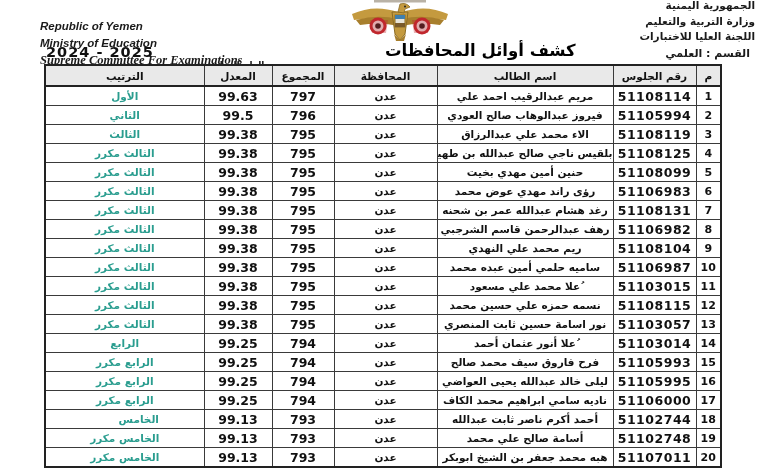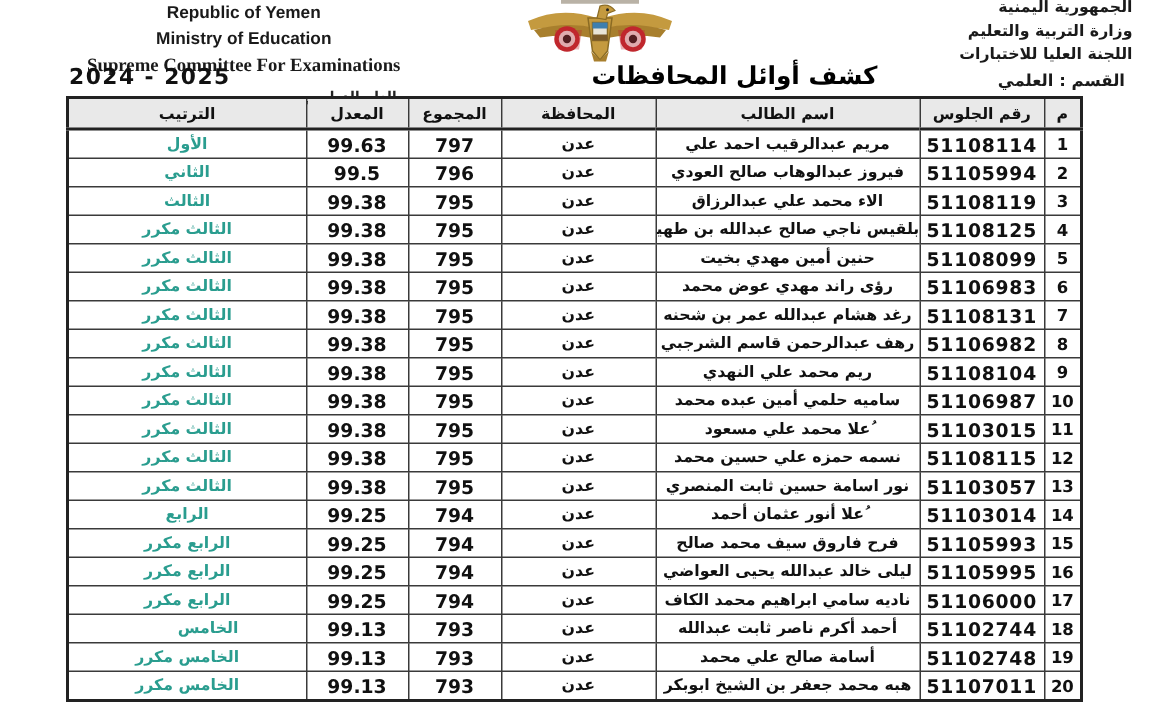--- a/index.html
+++ b/index.html
@@ -1,29 +1,29 @@
 <!DOCTYPE html>
 <html lang="ar"><head>
 <meta charset="utf-8">
 <style>
   html,body{margin:0;padding:0;background:#fff;}
   .page{position:relative;width:780px;height:470px;background:#ffffff;overflow:hidden;
         font-family:"DejaVu Sans",sans-serif;color:#111;}
 
   
-  .hdr-en{position:absolute;left:40px;top:1px;width:245px;text-align:center;}
+  .hdr-en{position:absolute;left:40px;top:18px;width:245px;text-align:left;font-style:italic;}
   .hdr-en .l1,.hdr-en .l2{font-family:"Liberation Sans",sans-serif;font-weight:bold;
         font-size:11.5px;line-height:17px;color:#1a1a1a;}
   .hdr-en .l3{font-family:"Liberation Serif",serif;font-weight:bold;font-size:12.5px;
         line-height:17px;color:#1a1a1a;white-space:nowrap;}
   .hdr-ar{position:absolute;right:25px;top:-2px;direction:rtl;text-align:right;
         font-weight:bold;font-size:10.5px;line-height:15.5px;color:#1a1a1a;}
   .section-line{position:absolute;right:30px;top:47px;direction:rtl;
         font-weight:bold;font-size:11px;color:#1a1a1a;}
-  .doc-title{position:absolute;left:385px;top:41px;width:200px;text-align:right;
+  .doc-title{position:absolute;left:385px;top:41px;width:200px;text-align:left;
         direction:rtl;font-weight:bold;font-size:16.5px;color:#000;white-space:nowrap;}
   .year-wrap{position:absolute;left:46px;top:44px;display:flex;align-items:flex-start;}
   .year-val{font-weight:bold;font-size:14.5px;letter-spacing:1px;color:#111;}
   .year-lbl{direction:rtl;font-weight:bold;font-size:9px;color:#222;margin-left:48px;margin-top:16px;}
   .emblem{position:absolute;left:344px;top:0px;}
 
   
   table.results{position:absolute;left:44px;top:64px;width:676px;
         border-collapse:collapse;table-layout:fixed;direction:rtl;
         border:2px solid #222;}

